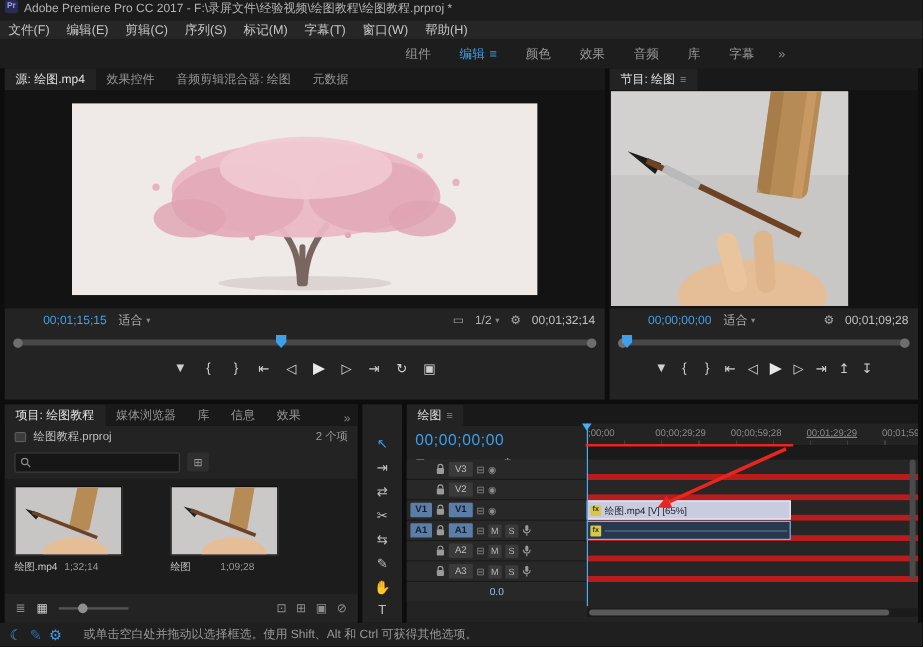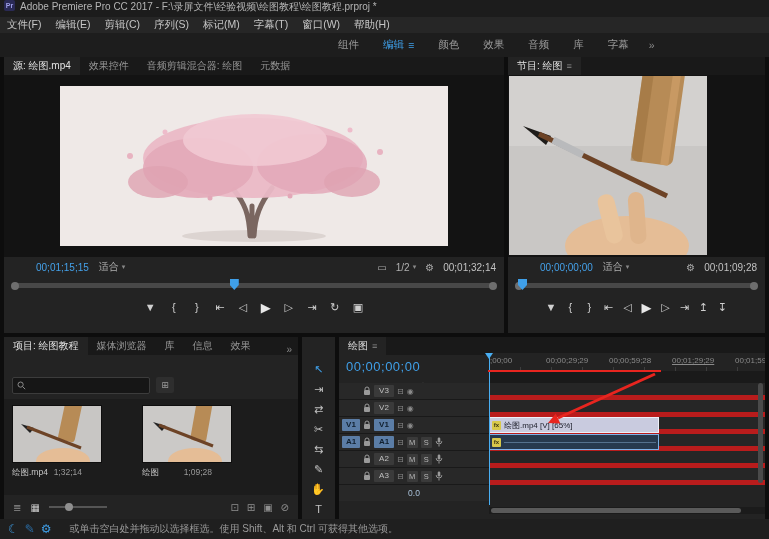--- a/index.html
+++ b/index.html
@@ -252,20 +252,27 @@
 
   <div id="project-panel" class="panel">
     <div class="tabbar">
       <span class="tab active">项目: 绘图教程</span>
       <span class="tab">媒体浏览器</span>
       <span class="tab">库</span>
       <span class="tab">信息</span>
       <span class="tab">效果</span>
       <span class="ovf">»</span>
     </div>
+    <div class="proj-info">
+      <svg width="10" height="10" viewBox="0 0 10 10">
+        <rect x="0.5" y="1.5" width="9" height="7.5" rx="1" fill="#3d3d3d" stroke="#6a6a6a" stroke-width="0.8"></rect>
+      </svg>
+      <span>绘图教程.prproj</span>
+      <span class="proj-count">2 个项</span>
+    </div>
     <div class="searchrow">
       <span class="searchbox">
         <svg width="9" height="9" viewBox="0 0 9 9">
           <circle cx="3.6" cy="3.6" r="2.6" fill="none" stroke="#8a8a8a"></circle>
           <line x1="5.6" y1="5.6" x2="8.2" y2="8.2" stroke="#8a8a8a"></line>
         </svg>
         <input style="">
       </span>
       <span class="sq-btn">⊞</span>
     </div>

